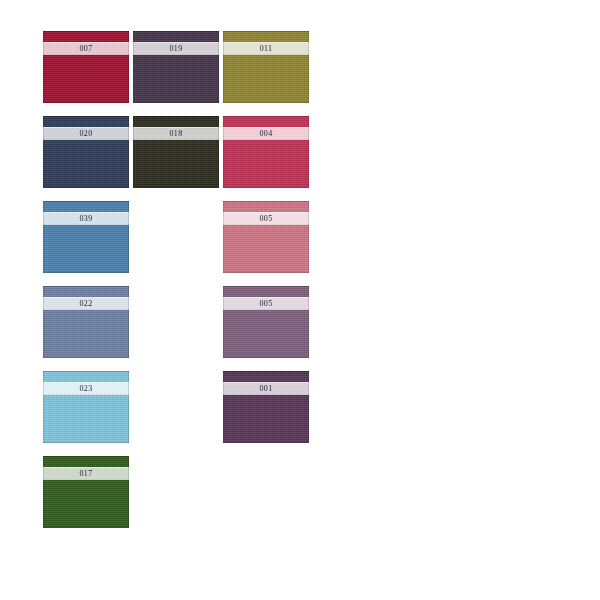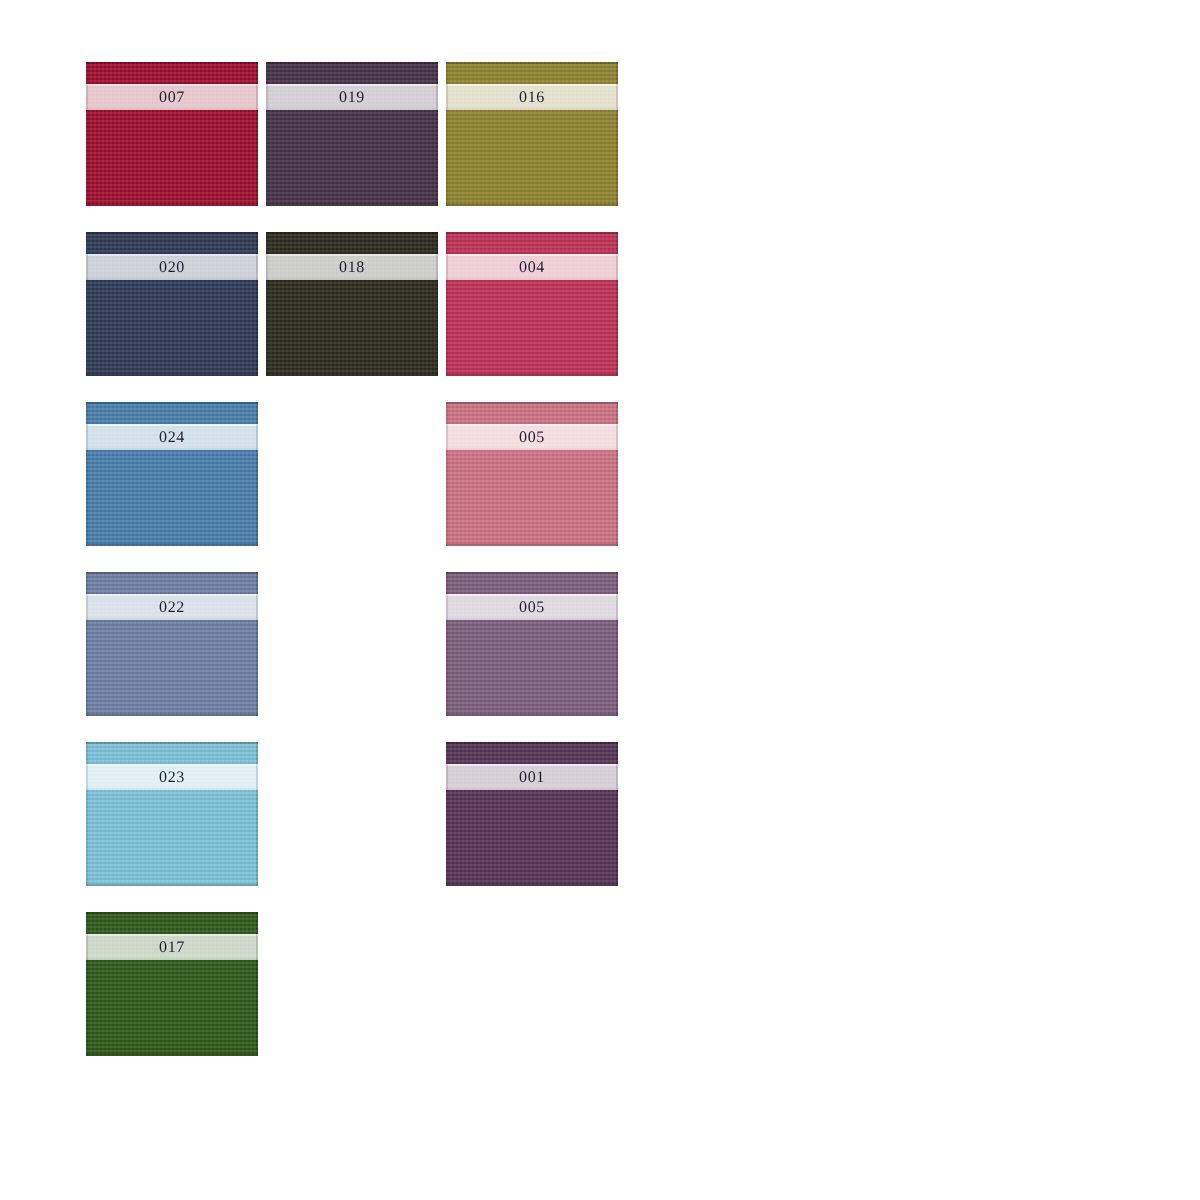--- a/index.html
+++ b/index.html
@@ -127,21 +127,21 @@
         <div class="swatch-texture"></div>
         <div class="swatch-label-band">
           <span class="swatch-label-text">019</span>
         </div>
         <div class="swatch-edge"></div>
       </div>
       <div class="swatch-cell">
         <div class="swatch-fill" style="background-color: rgb(143, 132, 48);"></div>
         <div class="swatch-texture"></div>
         <div class="swatch-label-band">
-          <span class="swatch-label-text">016</span>
+          <span class="swatch-label-text">011</span>
         </div>
         <div class="swatch-edge"></div>
       </div>
       <div class="swatch-cell">
         <div class="swatch-fill" style="background-color: rgb(46, 58, 86);"></div>
         <div class="swatch-texture"></div>
         <div class="swatch-label-band">
           <span class="swatch-label-text">020</span>
         </div>
         <div class="swatch-edge"></div>
@@ -159,21 +159,21 @@
         <div class="swatch-texture"></div>
         <div class="swatch-label-band">
           <span class="swatch-label-text">004</span>
         </div>
         <div class="swatch-edge"></div>
       </div>
       <div class="swatch-cell">
         <div class="swatch-fill" style="background-color: rgb(74, 127, 172);"></div>
         <div class="swatch-texture"></div>
         <div class="swatch-label-band">
-          <span class="swatch-label-text">024</span>
+          <span class="swatch-label-text">039</span>
         </div>
         <div class="swatch-edge"></div>
       </div>
       <div class="swatch-cell empty"></div>
       <div class="swatch-cell">
         <div class="swatch-fill" style="background-color: rgb(207, 116, 133);"></div>
         <div class="swatch-texture"></div>
         <div class="swatch-label-band">
           <span class="swatch-label-text">005</span>
         </div>

